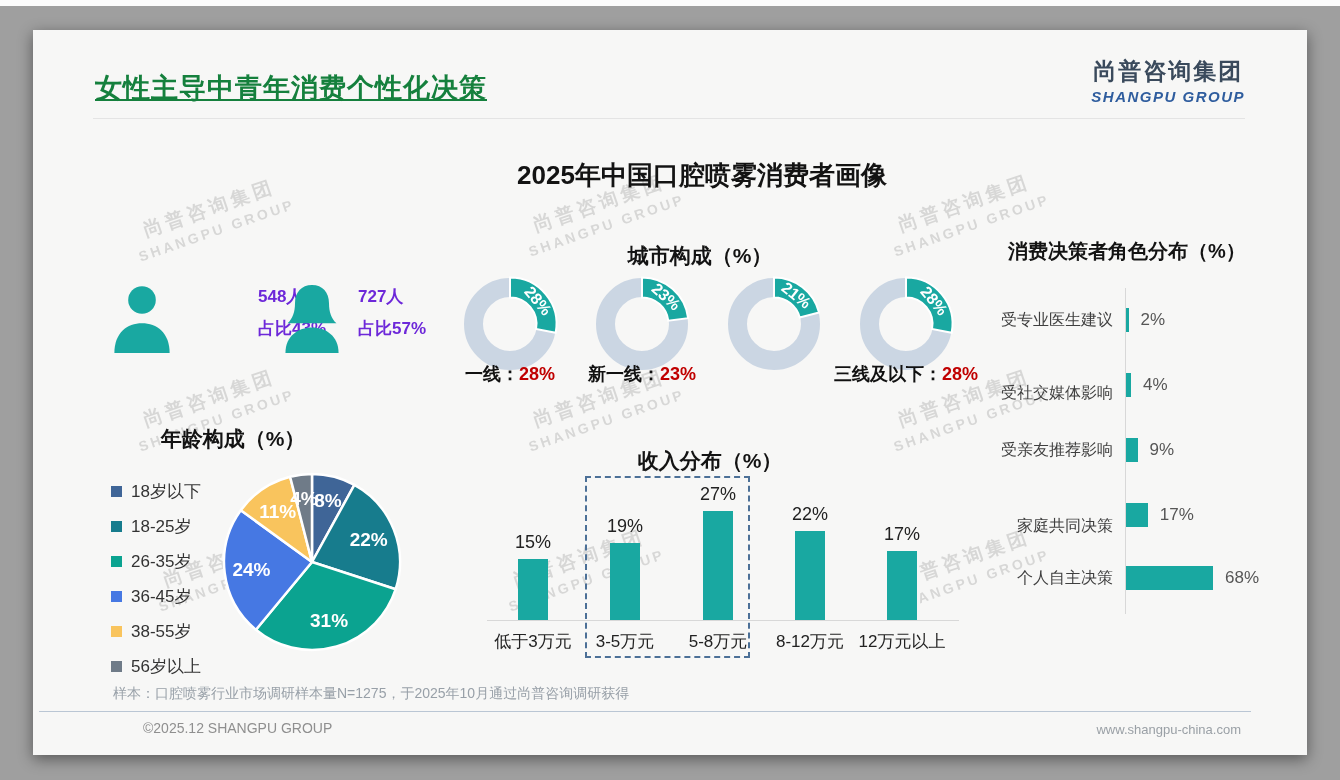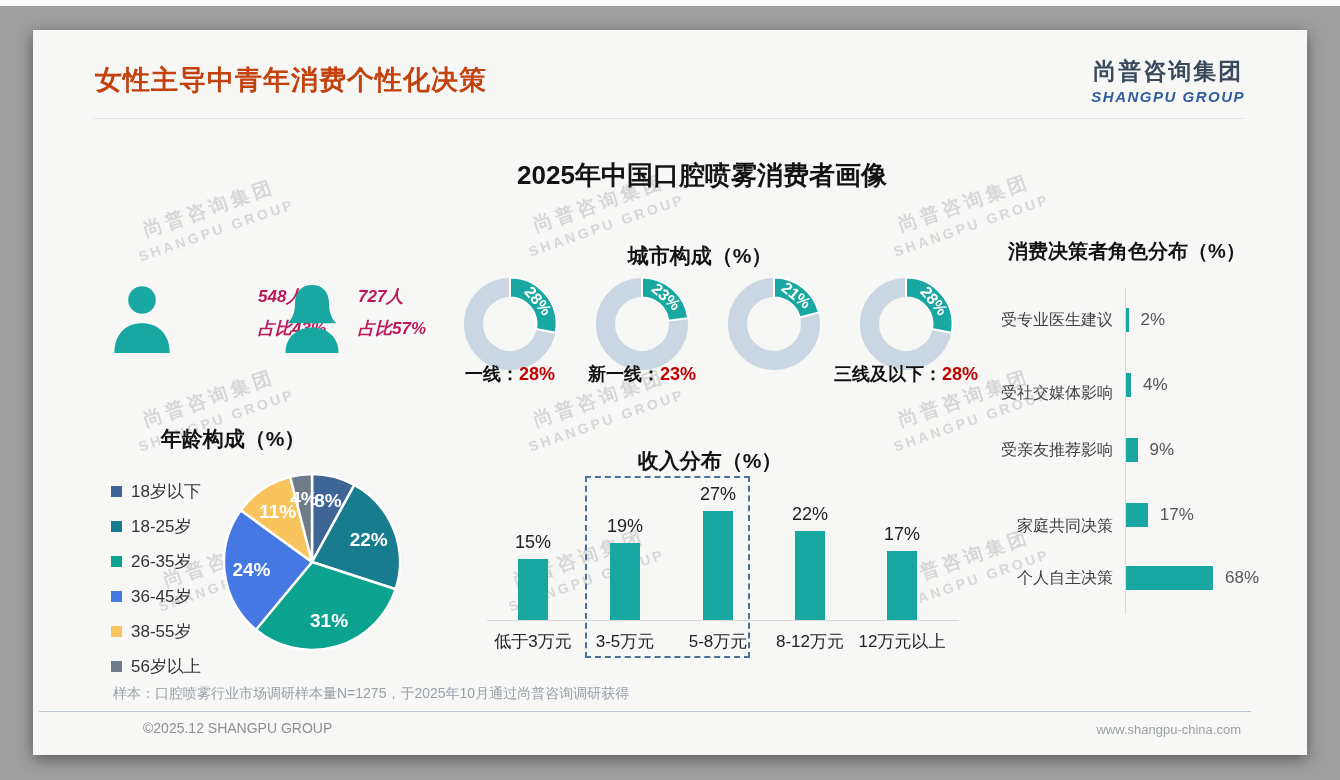--- a/index.html
+++ b/index.html
@@ -8,21 +8,21 @@
     background:#9f9f9f;
     font-family:"Liberation Sans","DejaVu Sans",sans-serif;
   }
   .top-strip{position:absolute;left:0;top:0;width:100%;height:6px;background:#fbfbfb;}
   .slide{
     position:absolute;left:33px;top:30px;width:1274px;height:725px;
     background:#f7f7f6;box-shadow:0 4px 14px rgba(0,0,0,.45);
   }
   .slide *{box-sizing:border-box;}
   
-  .page-title{position:absolute;left:62px;top:32px;font-size:27px;font-weight:700;color:#c2410c;letter-spacing:1px;}
+  .page-title{position:absolute;left:62px;top:40px;font-size:27px;font-weight:700;color:#15803d;letter-spacing:1px;text-decoration:underline;}
   .header-rule{position:absolute;left:60px;top:88px;width:1152px;height:1px;background:#e4e4e4;}
   .logo{position:absolute;right:62px;top:26px;text-align:center;}
   .logo-cn{font-size:23px;font-weight:700;color:#3a4a5c;letter-spacing:2px;}
   .logo-en{font-size:15px;font-weight:700;font-style:italic;color:#2f5d9e;letter-spacing:1.5px;margin-top:1px;}
   .infographic-title{position:absolute;left:0;top:128px;width:100%;text-align:center;font-size:26px;font-weight:700;color:#131313;margin-left:32px;}
   
   .sec-title{position:absolute;font-size:21px;font-weight:700;color:#131313;text-align:center;}
   
   #wm-layer{position:absolute;left:0;top:0;width:100%;height:100%;z-index:0;}
   .wm{position:absolute;transform:rotate(-19deg);color:#8f8f8f;opacity:.30;text-align:center;}
@@ -32,21 +32,21 @@
   .chart-body{position:absolute;z-index:2;}
   #gender-body{left:70px;top:245px;width:370px;height:120px;}
   #city-body{left:400px;top:240px;width:545px;height:120px;}
   #age-legend{left:78px;top:450px;width:150px;}
   #age-pie{left:184px;top:437px;width:190px;height:190px;}
   #income-body{left:440px;top:440px;width:540px;height:235px;}
   #decision-body{left:900px;top:250px;width:374px;height:345px;}
   
   .gicon{position:absolute;}
   .gicon svg{display:block;}
-  .gtext{position:absolute;font-size:17px;font-weight:700;color:#be185d;white-space:nowrap;font-style:italic;}
+  .gtext{position:absolute;font-size:17px;font-weight:700;color:#6d28d9;white-space:nowrap;}
   
   .donut-wrap{position:absolute;}
   .donut-label-row{position:absolute;text-align:center;font-size:18px;white-space:nowrap;}
   .donut-label{font-weight:700;color:#111;}
   .donut-value{font-weight:700;}
   
   .legend-row{display:flex;align-items:center;margin-bottom:12px;font-size:17px;color:#333;}
   .legend-sq{width:11px;height:11px;margin-right:9px;flex:none;}
   
   .axis-x{position:absolute;height:1px;background:#d8d8d8;}

